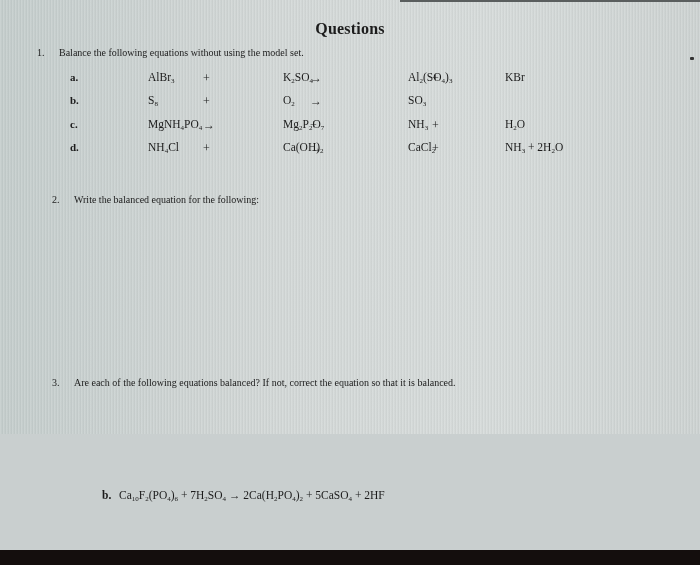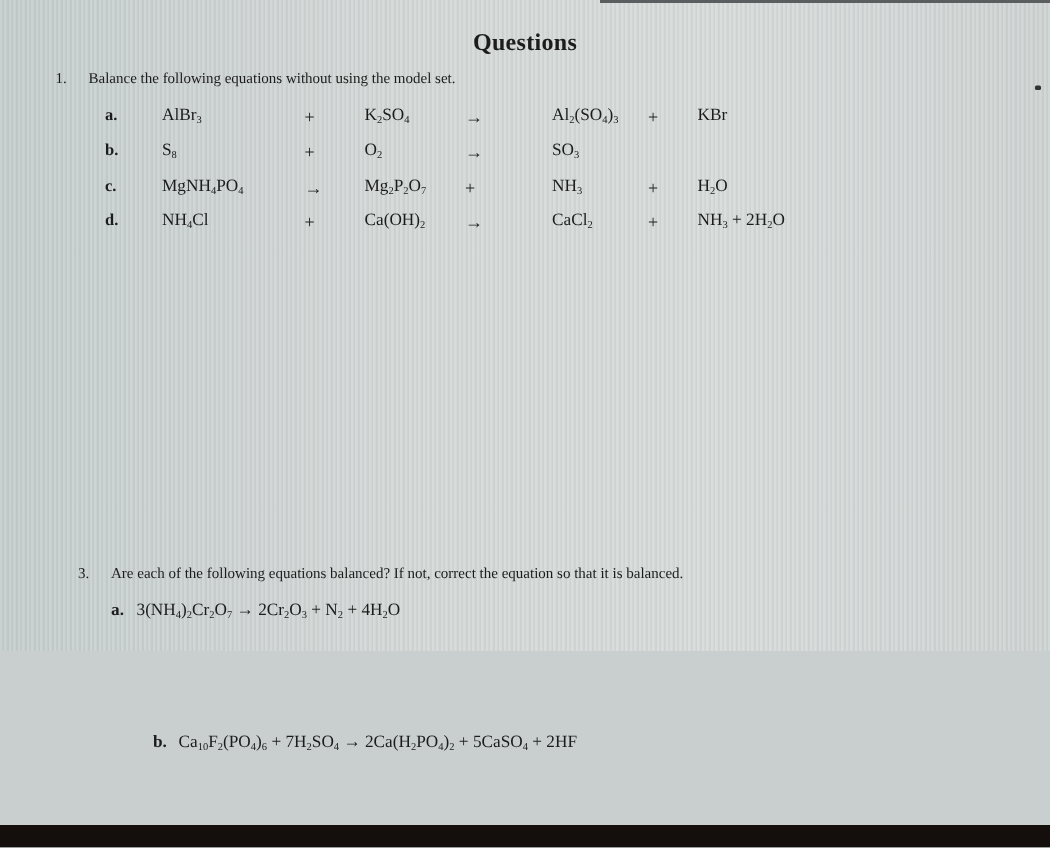--- a/index.html
+++ b/index.html
@@ -22,21 +22,21 @@
   .bottom-bezel {
     position: absolute; left: 0; top: 550px; width: 700px; height: 15px; background: #140e0d;
   }
   .title {
     position: absolute; left: 0; width: 700px; top: 20px; text-align: center;
     font-size: 16px; font-weight: 600; letter-spacing: 0.2px;
   }
   .line { position: absolute; font-size: 10px; white-space: nowrap; }
   .num { display: inline-block; width: 22px; }
   .letter { position: absolute; font-weight: 700; font-size: 11px; }
-  .cell { position: absolute; font-size: 11.5px; white-space: nowrap; }
+  .cell { position: absolute; font-size: 11.5px; white-space: nowrap; margin-left: 40px; }
   .op { position: absolute; font-size: 12px; }
   sub { font-size: 7px; vertical-align: -2px; line-height: 0; }
   .eq { position: absolute; font-size: 11.5px; white-space: nowrap; }
   .dot { position: absolute; width: 4px; height: 3px; background: #333; border-radius: 1px; }
 </style>
 </head>
 <body>
 
 <div class="screen">
   <div class="top-bar"></div>
@@ -73,26 +73,26 @@
       <div class="letter" style="left: 70px; top: 141px;">d.</div>
       <div class="cell" style="left: 108px; top: 141px;">NH<sub>4</sub>Cl</div>
       <div class="op" style="left: 203px; top: 141px;">+</div>
       <div class="cell" style="left: 243px; top: 141px;">Ca(OH)<sub>2</sub></div>
       <div class="op" style="left: 310px; top: 141px;">→</div>
       <div class="cell" style="left: 368px; top: 141px;">CaCl<sub>2</sub></div>
       <div class="op" style="left: 432px; top: 141px;">+</div>
       <div class="cell" style="left: 465px; top: 141px;">NH<sub>3</sub> + 2H<sub>2</sub>O</div>
     </div>
 
+  <div class="line" style="left:52px; top:194px;">
+    <span class="num">2.</span><span>Write the balanced equation for the following:</span>
+  </div>
 
   <div class="line" style="left:52px; top:377px;">
     <span class="num">3.</span><span>Are each of the following equations balanced? If not, correct the equation so that it is balanced.</span>
-  </div>
-  <div class="eq" style="left:74px; top:401px;">
-    <span class="num" style="font-weight:700;width:17px">a.</span><span class="html-bind">3(NH<sub>4</sub>)<sub>2</sub>Cr<sub>2</sub>O<sub>7</sub> → 2Cr<sub>2</sub>O<sub>3</sub> + N<sub>2</sub> + 4H<sub>2</sub>O</span>
   </div>
   <div class="eq" style="left:78px; top:489px;padding-left:24px;">
     <span class="num" style="font-weight:700;width:17px">b.</span><span class="html-bind">Ca<sub>10</sub>F<sub>2</sub>(PO<sub>4</sub>)<sub>6</sub> + 7H<sub>2</sub>SO<sub>4</sub> → 2Ca(H<sub>2</sub>PO<sub>4</sub>)<sub>2</sub> + 5CaSO<sub>4</sub> + 2HF</span>
   </div>
 
   <div class="dot" style="left:690px; top:57px;"></div>
 </div>
 
 <div class="bottom-bezel"></div>
 

